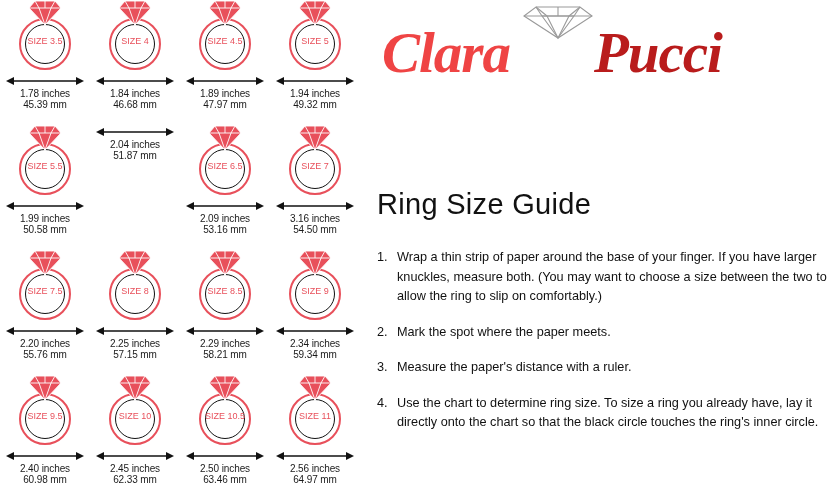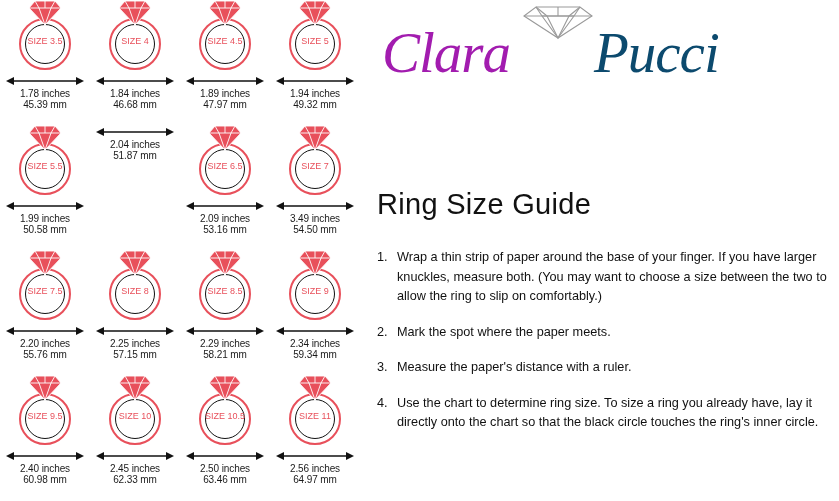--- a/index.html
+++ b/index.html
@@ -124,34 +124,34 @@
     top: 2px;
     width: 76px;
     height: 36px;
   }
   #logo-clara {
     position: absolute;
     left: 10px;
     top: 18px;
     font-family: "Liberation Serif", serif;
     font-style: italic;
-    font-weight: normal;
+    font-weight: bold;
     font-size: 57px;
-    color: #a21caf;
+    color: #ef4444;
     letter-spacing: -1px;
   }
   #logo-pucci {
     position: absolute;
     left: 222px;
     top: 18px;
     font-family: "Liberation Serif", serif;
     font-style: italic;
-    font-weight: normal;
+    font-weight: bold;
     font-size: 57px;
-    color: #0c4a6e;
+    color: #b91c1c;
     letter-spacing: -1px;
   }
   #guide-title {
     position: absolute;
     left: 15px;
     top: 188px;
     font-size: 29px;
     color: #111111;
     font-family: "Liberation Sans", sans-serif;
     letter-spacing: 0.3px;
@@ -379,21 +379,21 @@
             </svg></div>
           <div class="ring-label">SIZE 7</div>
         </div>
         <div class="arrow">
           <svg viewBox="0 0 90 14" width="90" height="14" aria-hidden="true">
             <line x1="12" y1="7" x2="78" y2="7" stroke="#111111" stroke-width="1.4"></line>
             <polygon points="6,7 14,3 14,11" fill="#111111"></polygon>
             <polygon points="84,7 76,3 76,11" fill="#111111"></polygon>
           </svg>
         </div>
-        <div class="meas">3.49 inches</div>
+        <div class="meas">3.16 inches</div>
         <div class="meas">54.50 mm</div>
       </div>
       <div class="cell">
         <div class="ring-wrap">
           <div class="ring">
             <div class="ring-inner"></div>
           </div>
           <div class="gem"><svg viewBox="0 0 34 26" width="34" height="26" aria-hidden="true">
               <g fill="#e8505b" stroke="#ffffff" stroke-width="0.9">
                 <path d="M1 8 L17 25 L33 8 L27 1 L7 1 Z"></path>

